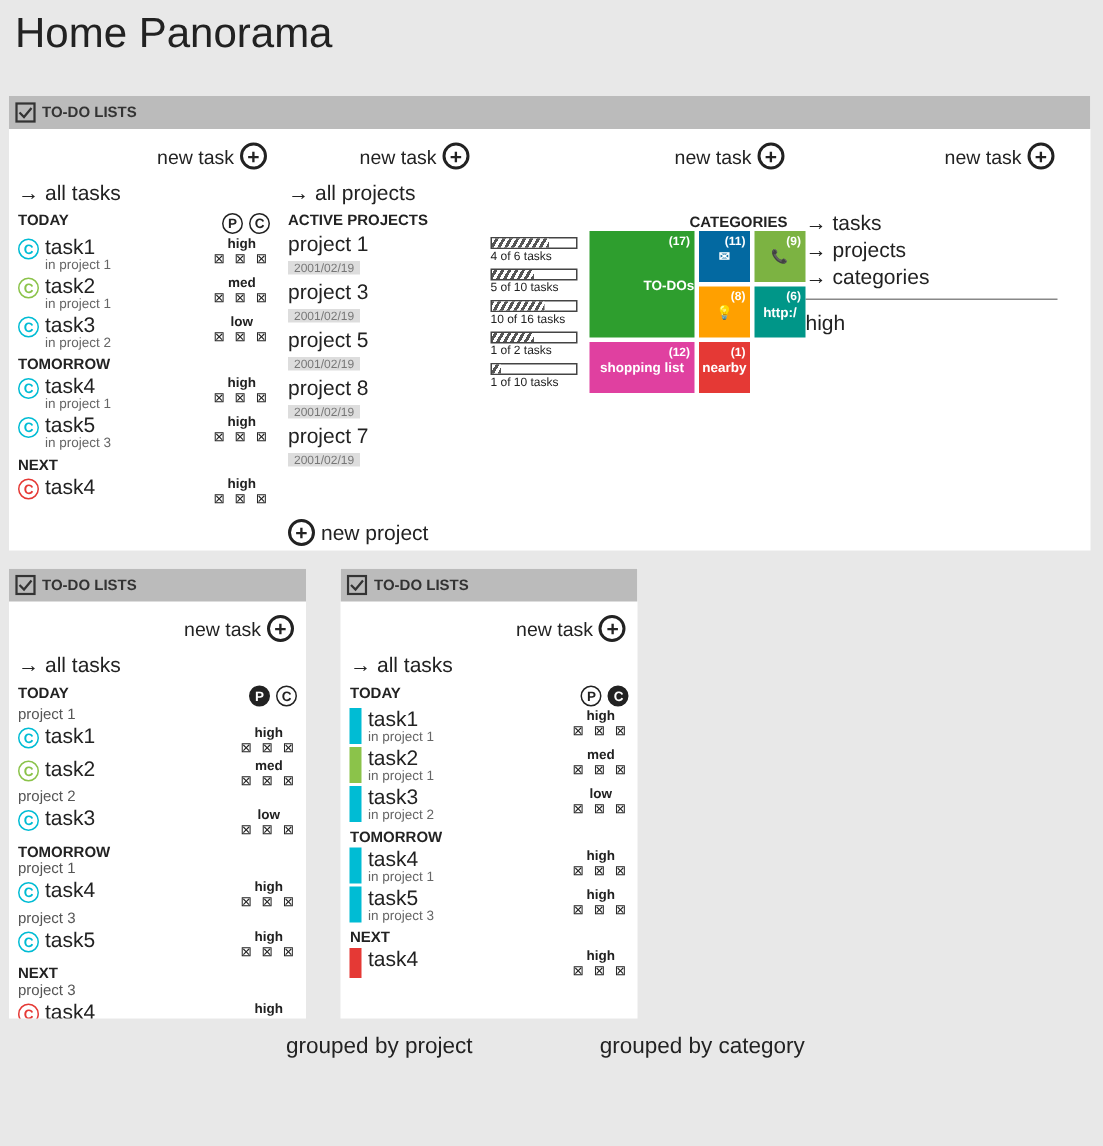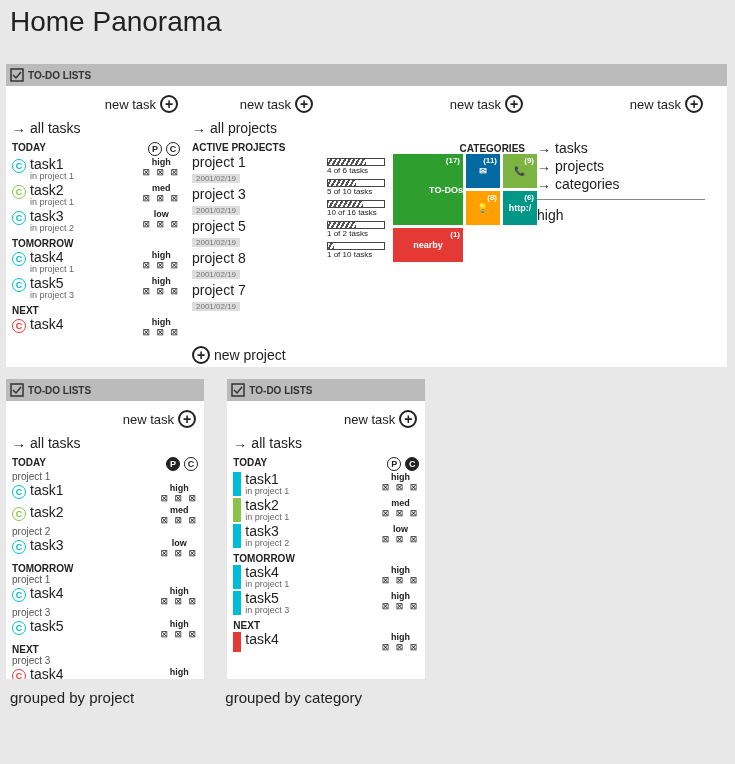--- a/index.html
+++ b/index.html
@@ -107,21 +107,21 @@
   .t-pink { background:#e040a0;}
   .t-red  { background:#e53935;}
   .nav-link{ font-size:14px; display:flex; align-items:center; gap:4px; padding:1px 0;}
   hr.sep{ border:none; border-top:1px solid #888; margin:6px 0;}
   
   .small-panel{ width:198px; height:300px; overflow:hidden;}
   .small-body{ padding:4px 6px;}
   .cat-stripe{ width:8px; align-self:stretch; margin-right:4px;}
   .s-cyan{ background:#00bcd4;} .s-green{background:#8bc34a;} .s-red{background:#e53935;}
   .group-sub{ font-size:10px; color:#555;}
-  .captions{ padding:4px 10px;}
+  .captions{ padding:4px 10px;text-align:center;}
   .cap{ display:inline-block; width:198px; margin-right:14px; font-size:15px; color:#222;}
 </style>
 </head>
 <body>
 
 
 
 <h1 class="page-title">Home Panorama</h1>
 
 
@@ -306,20 +306,24 @@
               <span>📞</span>
             </div>
             <div class="tile t-amber ">
               <span class="count">(8)</span>
               <span>💡</span>
             </div>
             <div class="tile t-teal ">
               <span class="count">(6)</span>
               <span>http:/</span>
             </div>
+            <div class="tile t-pink ">
+              <span class="count">(12)</span>
+              <span>shopping list</span>
+            </div>
             <div class="tile t-red ">
               <span class="count">(1)</span>
               <span>nearby</span>
             </div>
           </div>
       </div>
     </div>
 
     <div class="column col-nav">
       <div class="new-task-bar">

